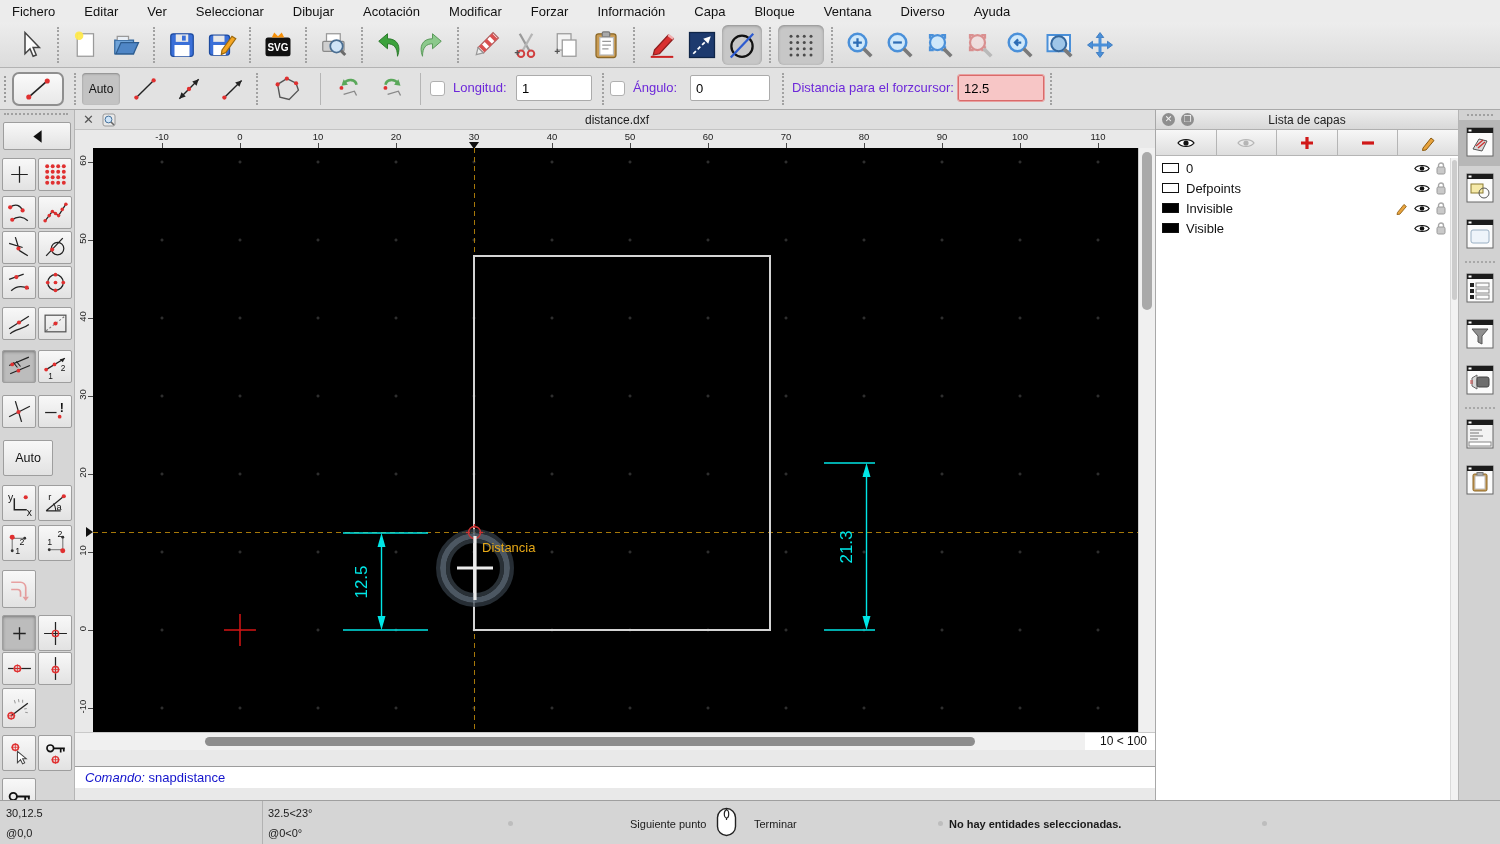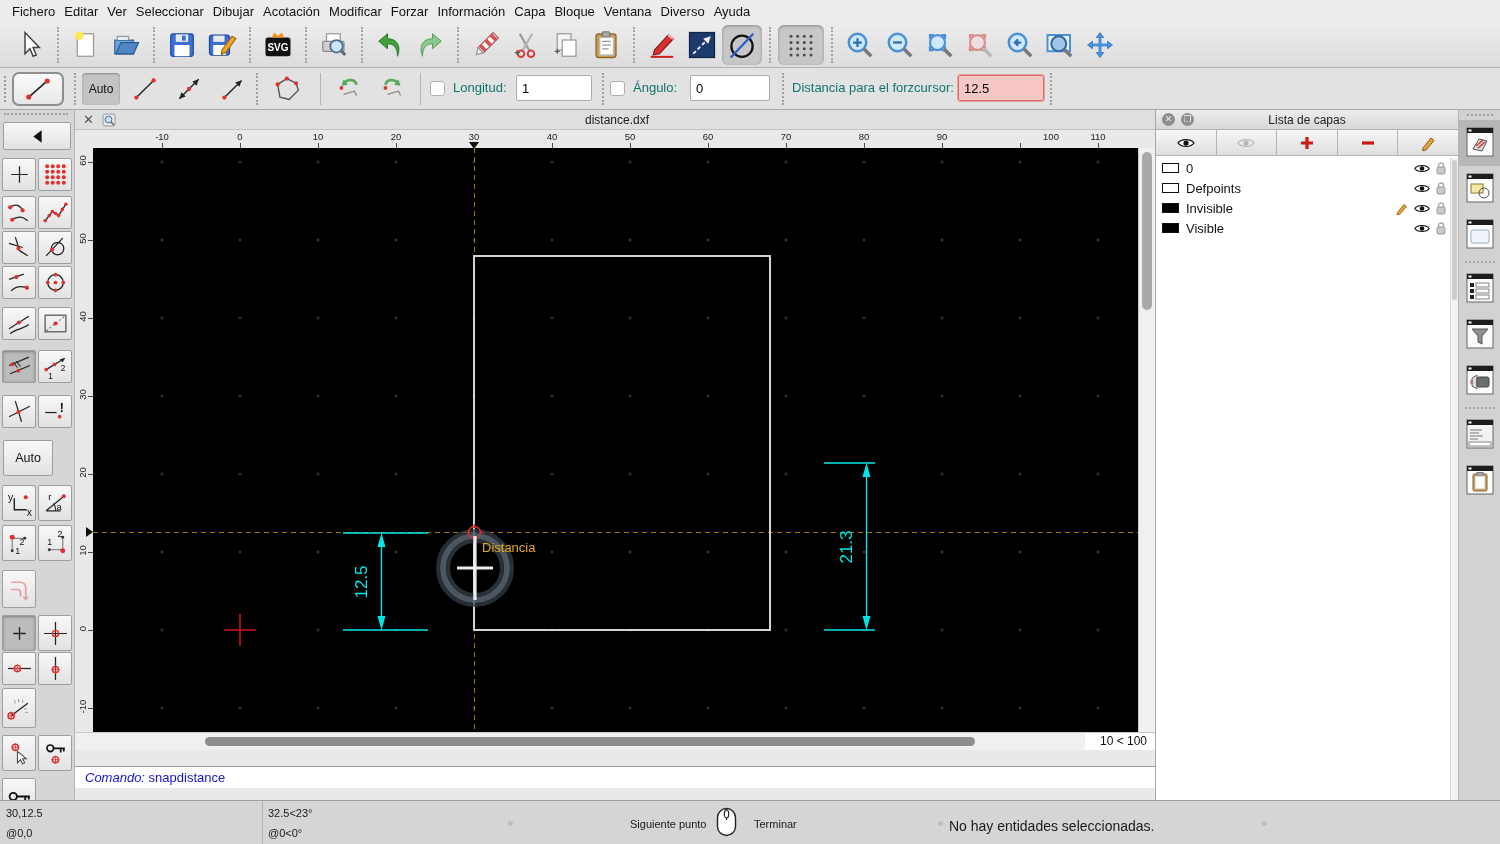--- a/index.html
+++ b/index.html
@@ -1,35 +1,35 @@
 <!DOCTYPE html>
 <html><head>
 <meta charset="utf-8">
 <style>
 *{margin:0;padding:0;box-sizing:border-box}
 html,body{width:1500px;height:844px;overflow:hidden}
 body{font-family:"Liberation Sans",sans-serif;background:#e7e7e7;position:relative;font-size:13px;color:#111}
 
-.menubar{position:absolute;top:0;left:0;right:0;height:22px;background:#ececec;display:flex;align-items:center;padding-left:12px;gap:9px;font-size:13px}
+.menubar{position:absolute;top:0;left:0;right:0;height:22px;background:#ececec;display:flex;align-items:center;padding-left:12px;gap:29px;font-size:13px}
 .menubar span{white-space:nowrap}
 
 .toolbar{position:absolute;top:22px;left:0;right:0;height:46px;background:linear-gradient(#ededed,#dcdcdc);border-bottom:1px solid #b3b3b3;display:flex;align-items:center;padding-left:10px}
 .tbtn{width:40px;height:40px;display:flex;align-items:center;justify-content:center;border-radius:6px;flex:0 0 auto}
 .tbtn.pressed{background:#c7c7c7;box-shadow:inset 0 1px 3px rgba(0,0,0,.3)}
 .tsep{flex:0 0 auto;width:1px;height:36px;border-left:2px dotted #a2a2a2;margin:0 7px}
 .tbtn svg{width:30px;height:30px}
 
 .optbar{position:absolute;top:68px;left:0;right:0;height:42px;background:#e2e2e2;border-bottom:1px solid #a9a9a9}
 .optbar .grip{position:absolute;left:4px;top:8px;width:3px;height:26px;border-left:2px dotted #9a9a9a}
 .toolwell{position:absolute;left:12px;top:4px;width:52px;height:34px;border:2px solid #8f8f8f;border-radius:7px;background:linear-gradient(#fafafa,#e8e8e8);display:flex;align-items:center;justify-content:center}
 .obtn{position:absolute;top:5px;width:38px;height:32px;display:flex;align-items:center;justify-content:center;border-radius:4px}
 .obtn.pressed{background:#c3c3c3;box-shadow:inset 0 1px 2px rgba(0,0,0,.3)}
 .osep{position:absolute;top:5px;width:1px;height:32px;border-left:2px dotted #a2a2a2}
 .osep.solid{border-left:1px solid #b5b5b5}
-.olabel{position:absolute;top:12px;font-size:13px;color:#0f766e;white-space:nowrap}
+.olabel{position:absolute;top:12px;font-size:13px;color:#6d28d9;white-space:nowrap}
 .oinput{position:absolute;top:7px;height:26px;border:1px solid #ababab;border-radius:2px;background:#fff;font-size:13px;padding-left:5px;font-family:"Liberation Sans",sans-serif}
 .oinput.alert{background:#f7c6c6;border:1px solid #d96a6a;outline:1px solid #e89f9f}
 .ocheck{position:absolute;top:13px;width:15px;height:15px;border:1px solid #b0b0b0;border-radius:3px;background:#fff}
 
 .sidebar{position:absolute;top:110px;left:0;width:75px;bottom:44px;background:#d6d6d6;border-right:1px solid #b5b5b5}
 .sgrip{position:absolute;top:3px;left:4px;width:64px;height:3px;border-top:2px dotted #a0a0a0}
 .sbtn{position:absolute;width:34px;height:33px;background:linear-gradient(#f8f8f8,#e2e2e2);border:1px solid #9e9e9e;border-radius:2px;display:flex;align-items:center;justify-content:center}
 .sbtn.pressed{background:#bcbcbc;box-shadow:inset 0 1px 3px rgba(0,0,0,.35)}
 .sbtn svg{width:27px;height:27px}
 .sbtn svg text{font-family:"Liberation Sans",sans-serif}
@@ -676,21 +676,21 @@
     <span class="rt" style="left:537px">50</span>
       <i class="rtick" style="left:537px"></i>
     <span class="rt" style="left:615px">60</span>
       <i class="rtick" style="left:615px"></i>
     <span class="rt" style="left:693px">70</span>
       <i class="rtick" style="left:693px"></i>
     <span class="rt" style="left:771px">80</span>
       <i class="rtick" style="left:771px"></i>
     <span class="rt" style="left:849px">90</span>
       <i class="rtick" style="left:849px"></i>
-    <span class="rt" style="left:958px">100</span>
+    <span class="rt" style="left:927px">100</span>
       <i class="rtick" style="left:927px"></i>
     <span class="rt" style="left:1005px">110</span>
       <i class="rtick" style="left:1005px"></i>
     <div class="hmarker" style="left:381px"></div>
   </div>
 
   <div class="vruler">
     <span class="vr" style="top:7px">60</span>
       <i class="vtick" style="top:14px"></i>
     <span class="vr" style="top:85px">50</span>
@@ -980,15 +980,15 @@
   <span class="l2" style="left:268px">@0&lt;0°</span>
   <span class="sbdot" style="left:508px;top:20px"></span>
   <span class="hintlabel" style="left:630px">Siguiente punto</span>
   <svg style="position:absolute;left:716px;top:6px" width="21" height="30" viewBox="0 0 21 30">
     <rect x="1.5" y="1.5" width="18" height="27" rx="9" fill="#fff" stroke="#222" stroke-width="1.4"></rect>
     <line x1="10.5" y1="1.5" x2="10.5" y2="13" stroke="#222" stroke-width="1.2"></line>
     <ellipse cx="10.5" cy="7" rx="2.2" ry="4" fill="#fff" stroke="#222" stroke-width="1.2"></ellipse>
   </svg>
   <span class="hintlabel" style="left:754px">Terminar</span>
   <span class="sbdot" style="left:938px;top:20px"></span>
-  <span class="hintlabel" style="left:949px;font-weight:normal;font-size:14px">No hay entidades seleccionadas.</span>
+  <span class="hintlabel" style="left:949px;font-weight:bold;font-size:11px">No hay entidades seleccionadas.</span>
   <span class="sbdot" style="left:1262px;top:20px"></span>
 </div>
 
 </body></html>

